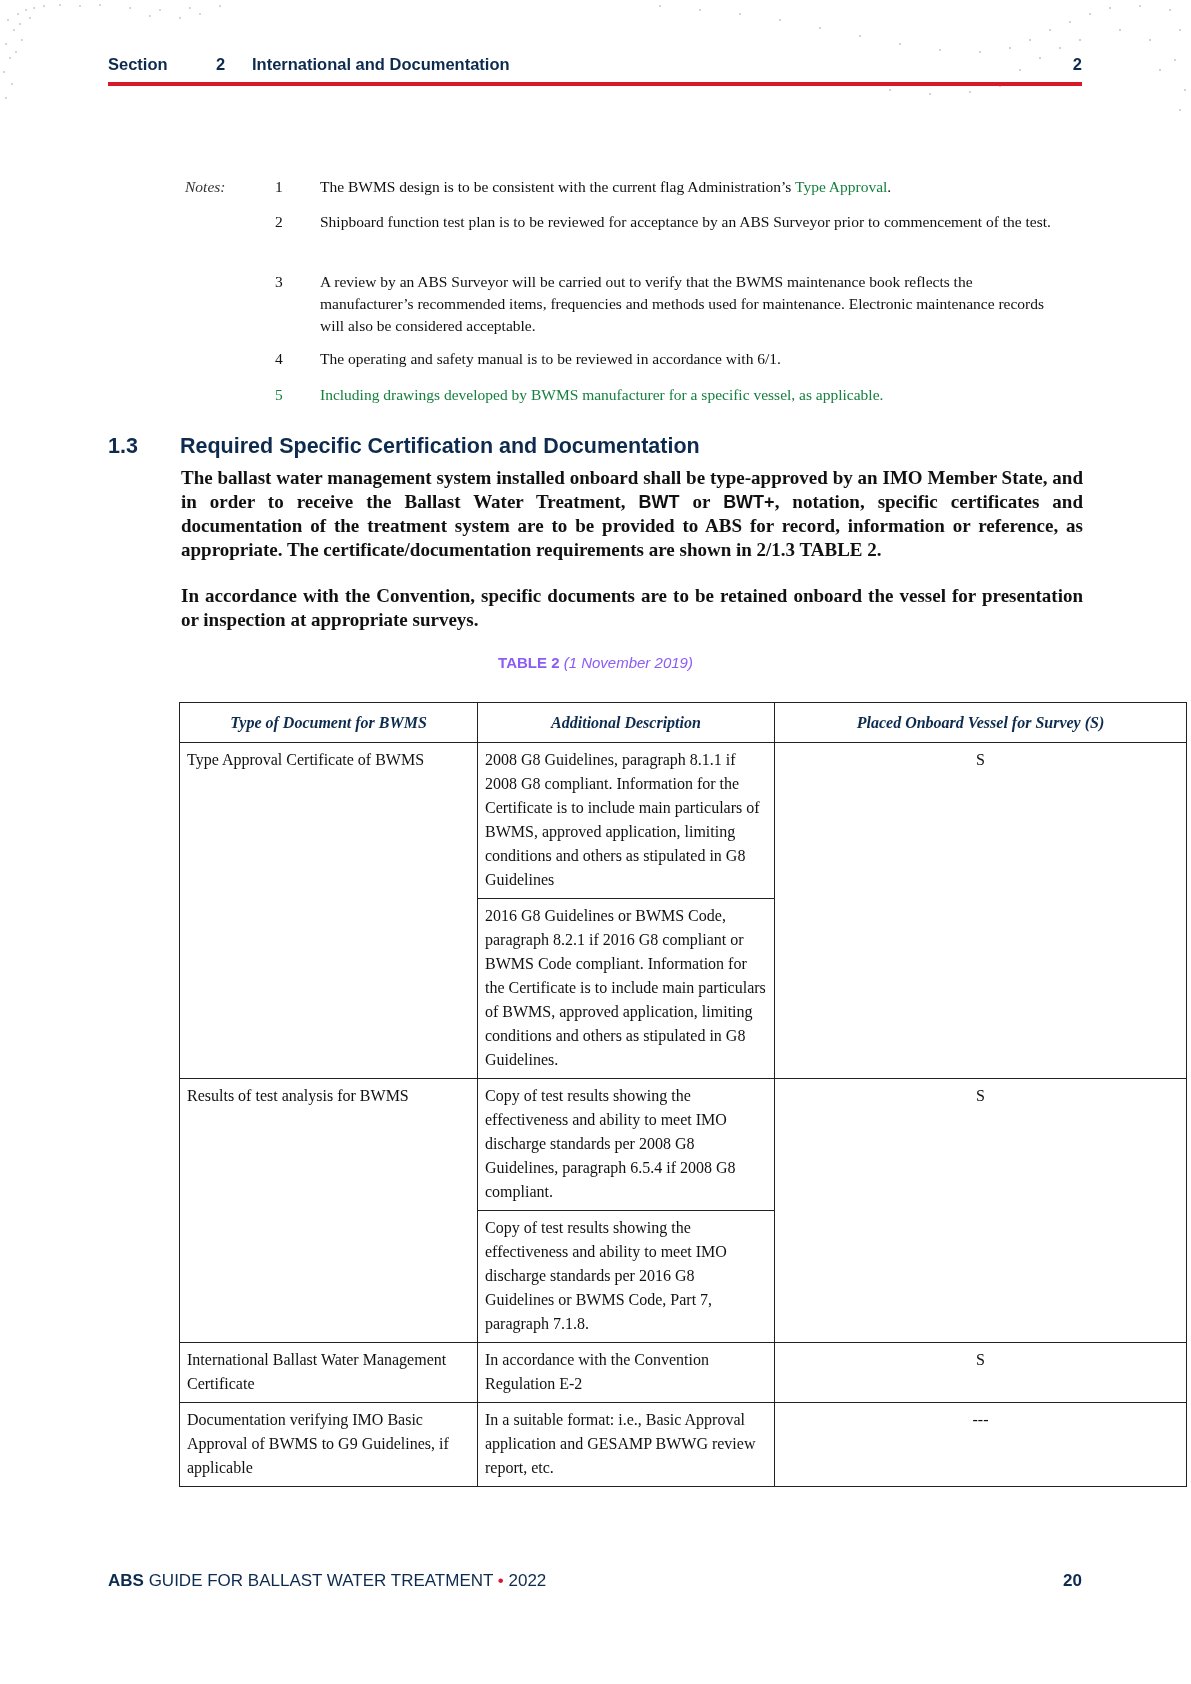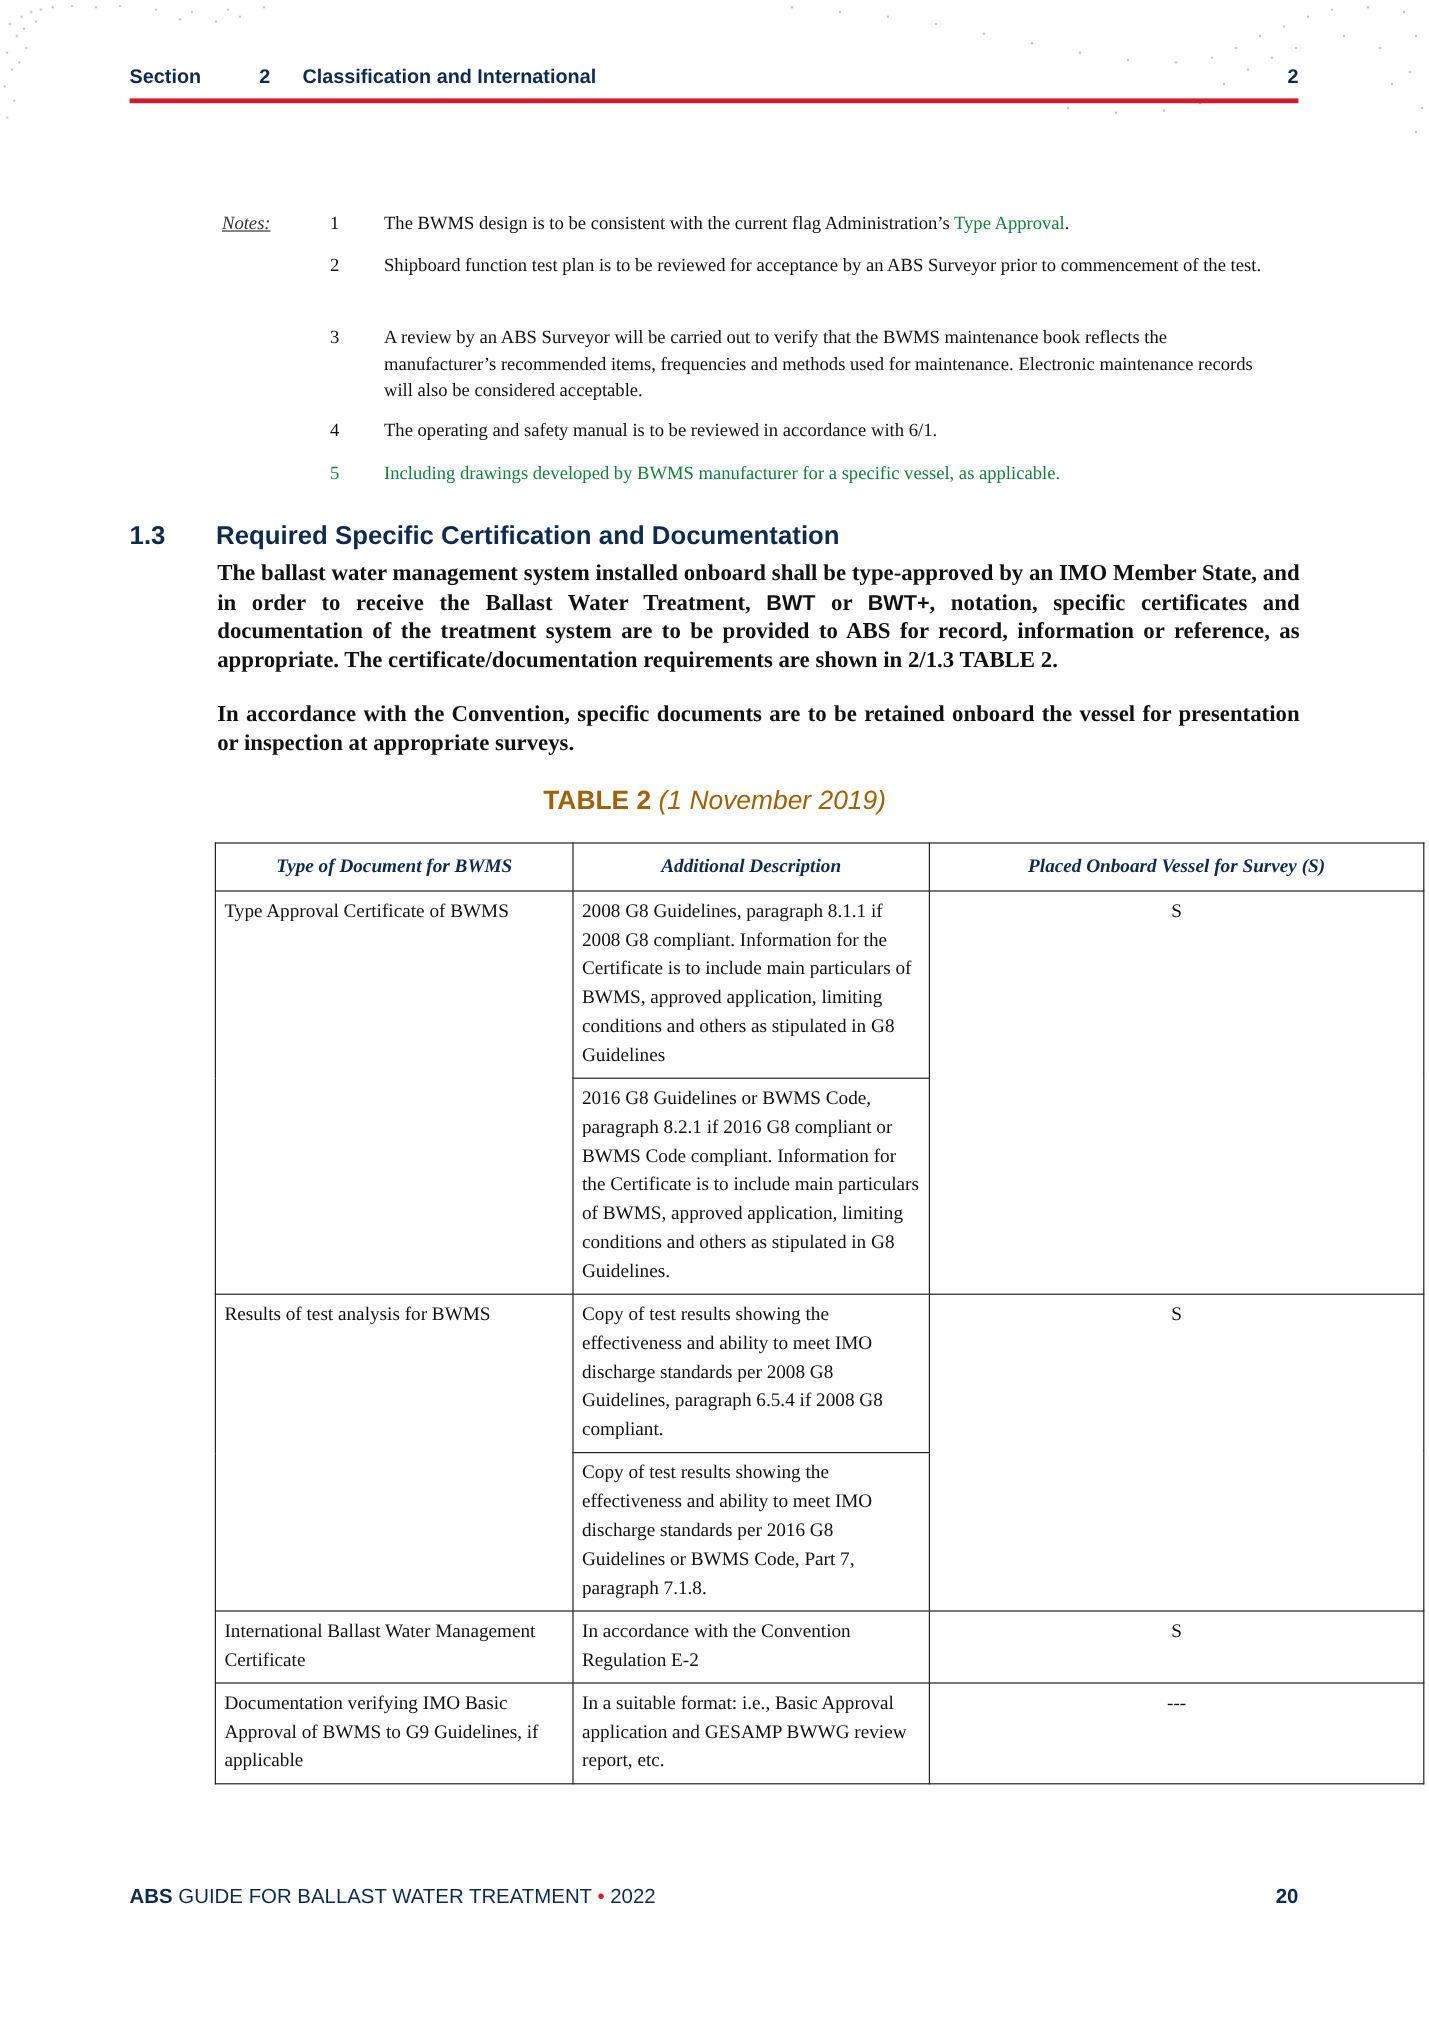--- a/index.html
+++ b/index.html
@@ -3,30 +3,30 @@
 <meta charset="utf-8">
 <style>
   html,body{margin:0;padding:0;background:#fff;}
   body{width:1191px;height:1684px;position:relative;overflow:hidden;font-family:"Liberation Serif",serif;color:#111;}
   .dots{position:absolute;pointer-events:none;}
   .hdr{position:absolute;top:55px;left:108px;right:109px;height:24px;font-family:"Liberation Sans",sans-serif;font-weight:bold;color:#0d2b4e;font-size:16.5px;}
   .hdr span{position:absolute;top:0;text-align:right;}
   .redline{position:absolute;top:82px;left:108px;width:974px;height:4px;background:#d7182a;}
   .notes{position:absolute;top:176px;left:0;width:1191px;font-size:15.5px;line-height:22px;}
   .note{position:absolute;left:0;width:1191px;}
-  .note .lab{position:absolute;left:185px;font-style:italic;color:#333;text-decoration:underline;}
+  .note .lab{position:absolute;left:185px;font-style:italic;color:#333;}
   .note .num{position:absolute;left:275px;}
   .note .txt{position:absolute;left:320px;width:740px;}
   .red{color:#15803d;}
   .h13{position:absolute;top:434px;left:108px;font-family:"Liberation Sans",sans-serif;font-weight:bold;color:#0d2b4e;font-size:21.5px;}
   .h13 .n{position:absolute;left:0;}
   .h13 .t{position:absolute;left:72px;white-space:nowrap;}
   .para{position:absolute;left:181px;width:902px;font-size:19px;line-height:24px;text-align:justify;font-weight:bold;}
   .para b{font-family:"Liberation Sans",sans-serif;font-size:18px;}
-  .ttitle{position:absolute;top:654px;left:0;width:1191px;text-align:center;font-family:"Liberation Sans",sans-serif;color:#a16207;font-size:22px;}
+  .ttitle{position:absolute;top:654px;left:0;width:1191px;text-align:center;font-family:"Liberation Sans",sans-serif;color:#8b5cf6;font-size:15px;}
   .ttitle b{font-weight:bold;}
   .ttitle i{font-style:italic;}
   table{position:absolute;top:702px;left:179px;width:1008px;border-collapse:collapse;font-size:16px;line-height:24px;}
   td,th{border:1.5px solid #222;vertical-align:top;padding:5px 7px 6px 7px;}
   th{font-style:italic;font-weight:bold;color:#0d2b4e;text-align:center;padding:8px 7px 7px 7px;}
   td.c{text-align:center;}
   .col1{width:283px;}
   .col2{width:282px;}
   .it{}
   .footer{position:absolute;top:1571px;left:108px;width:974px;font-family:"Liberation Sans",sans-serif;color:#0d2b4e;font-size:17px;}
@@ -100,21 +100,21 @@
       <circle cx="440" cy="40" r="1"></circle>
       <circle cx="480" cy="30" r="1"></circle>
       <circle cx="510" cy="40" r="1"></circle>
       <circle cx="520" cy="70" r="1"></circle>
   </g>
 </svg>
 
 <div class="hdr">
   <span style="left:0">Section</span>
   <span style="left:108px">2</span>
-  <span style="left:144px">Classification and International</span>
+  <span style="left:144px">International and Documentation</span>
   <span style="right:0">2</span>
 </div>
 <div class="redline"></div>
 
 <div class="notes">
   <div class="note" style="top:0">
     <span class="lab">Notes:</span>
     <span class="num">1</span>
     <span class="txt"><span>The BWMS design is to be consistent with the current flag Administration’s </span><span class="red">Type Approval</span><span>.</span></span>
   </div>

